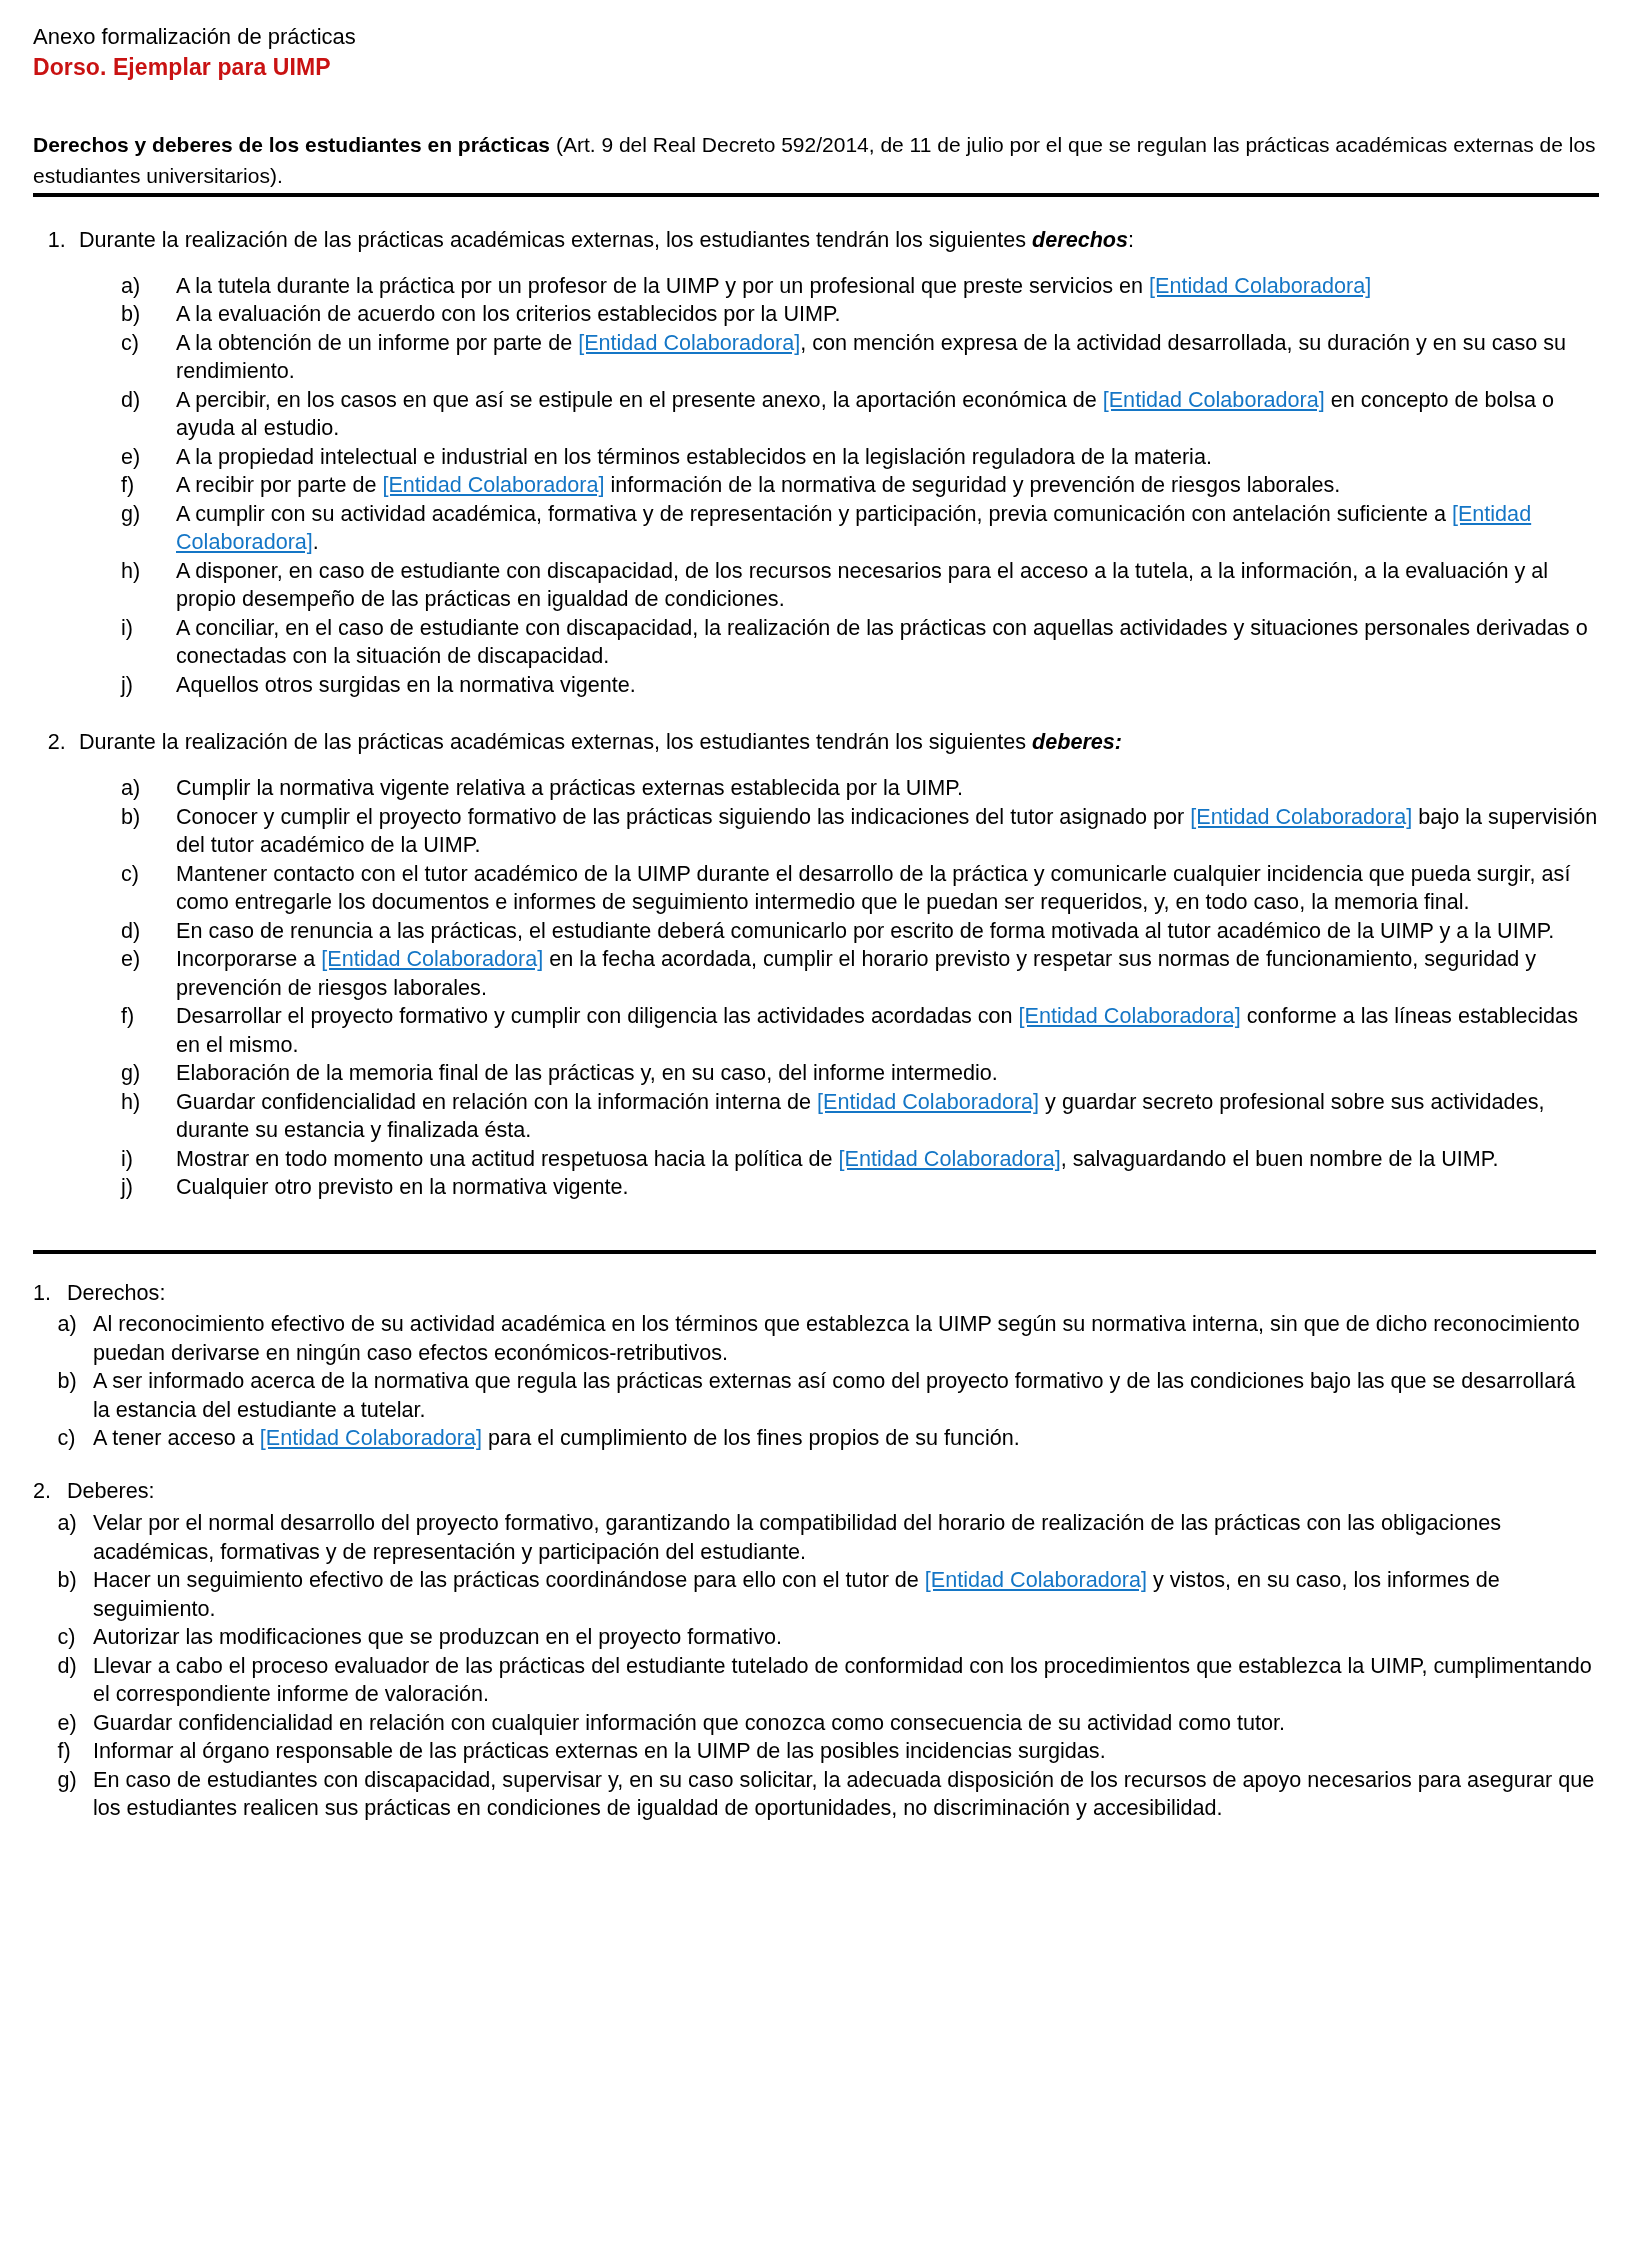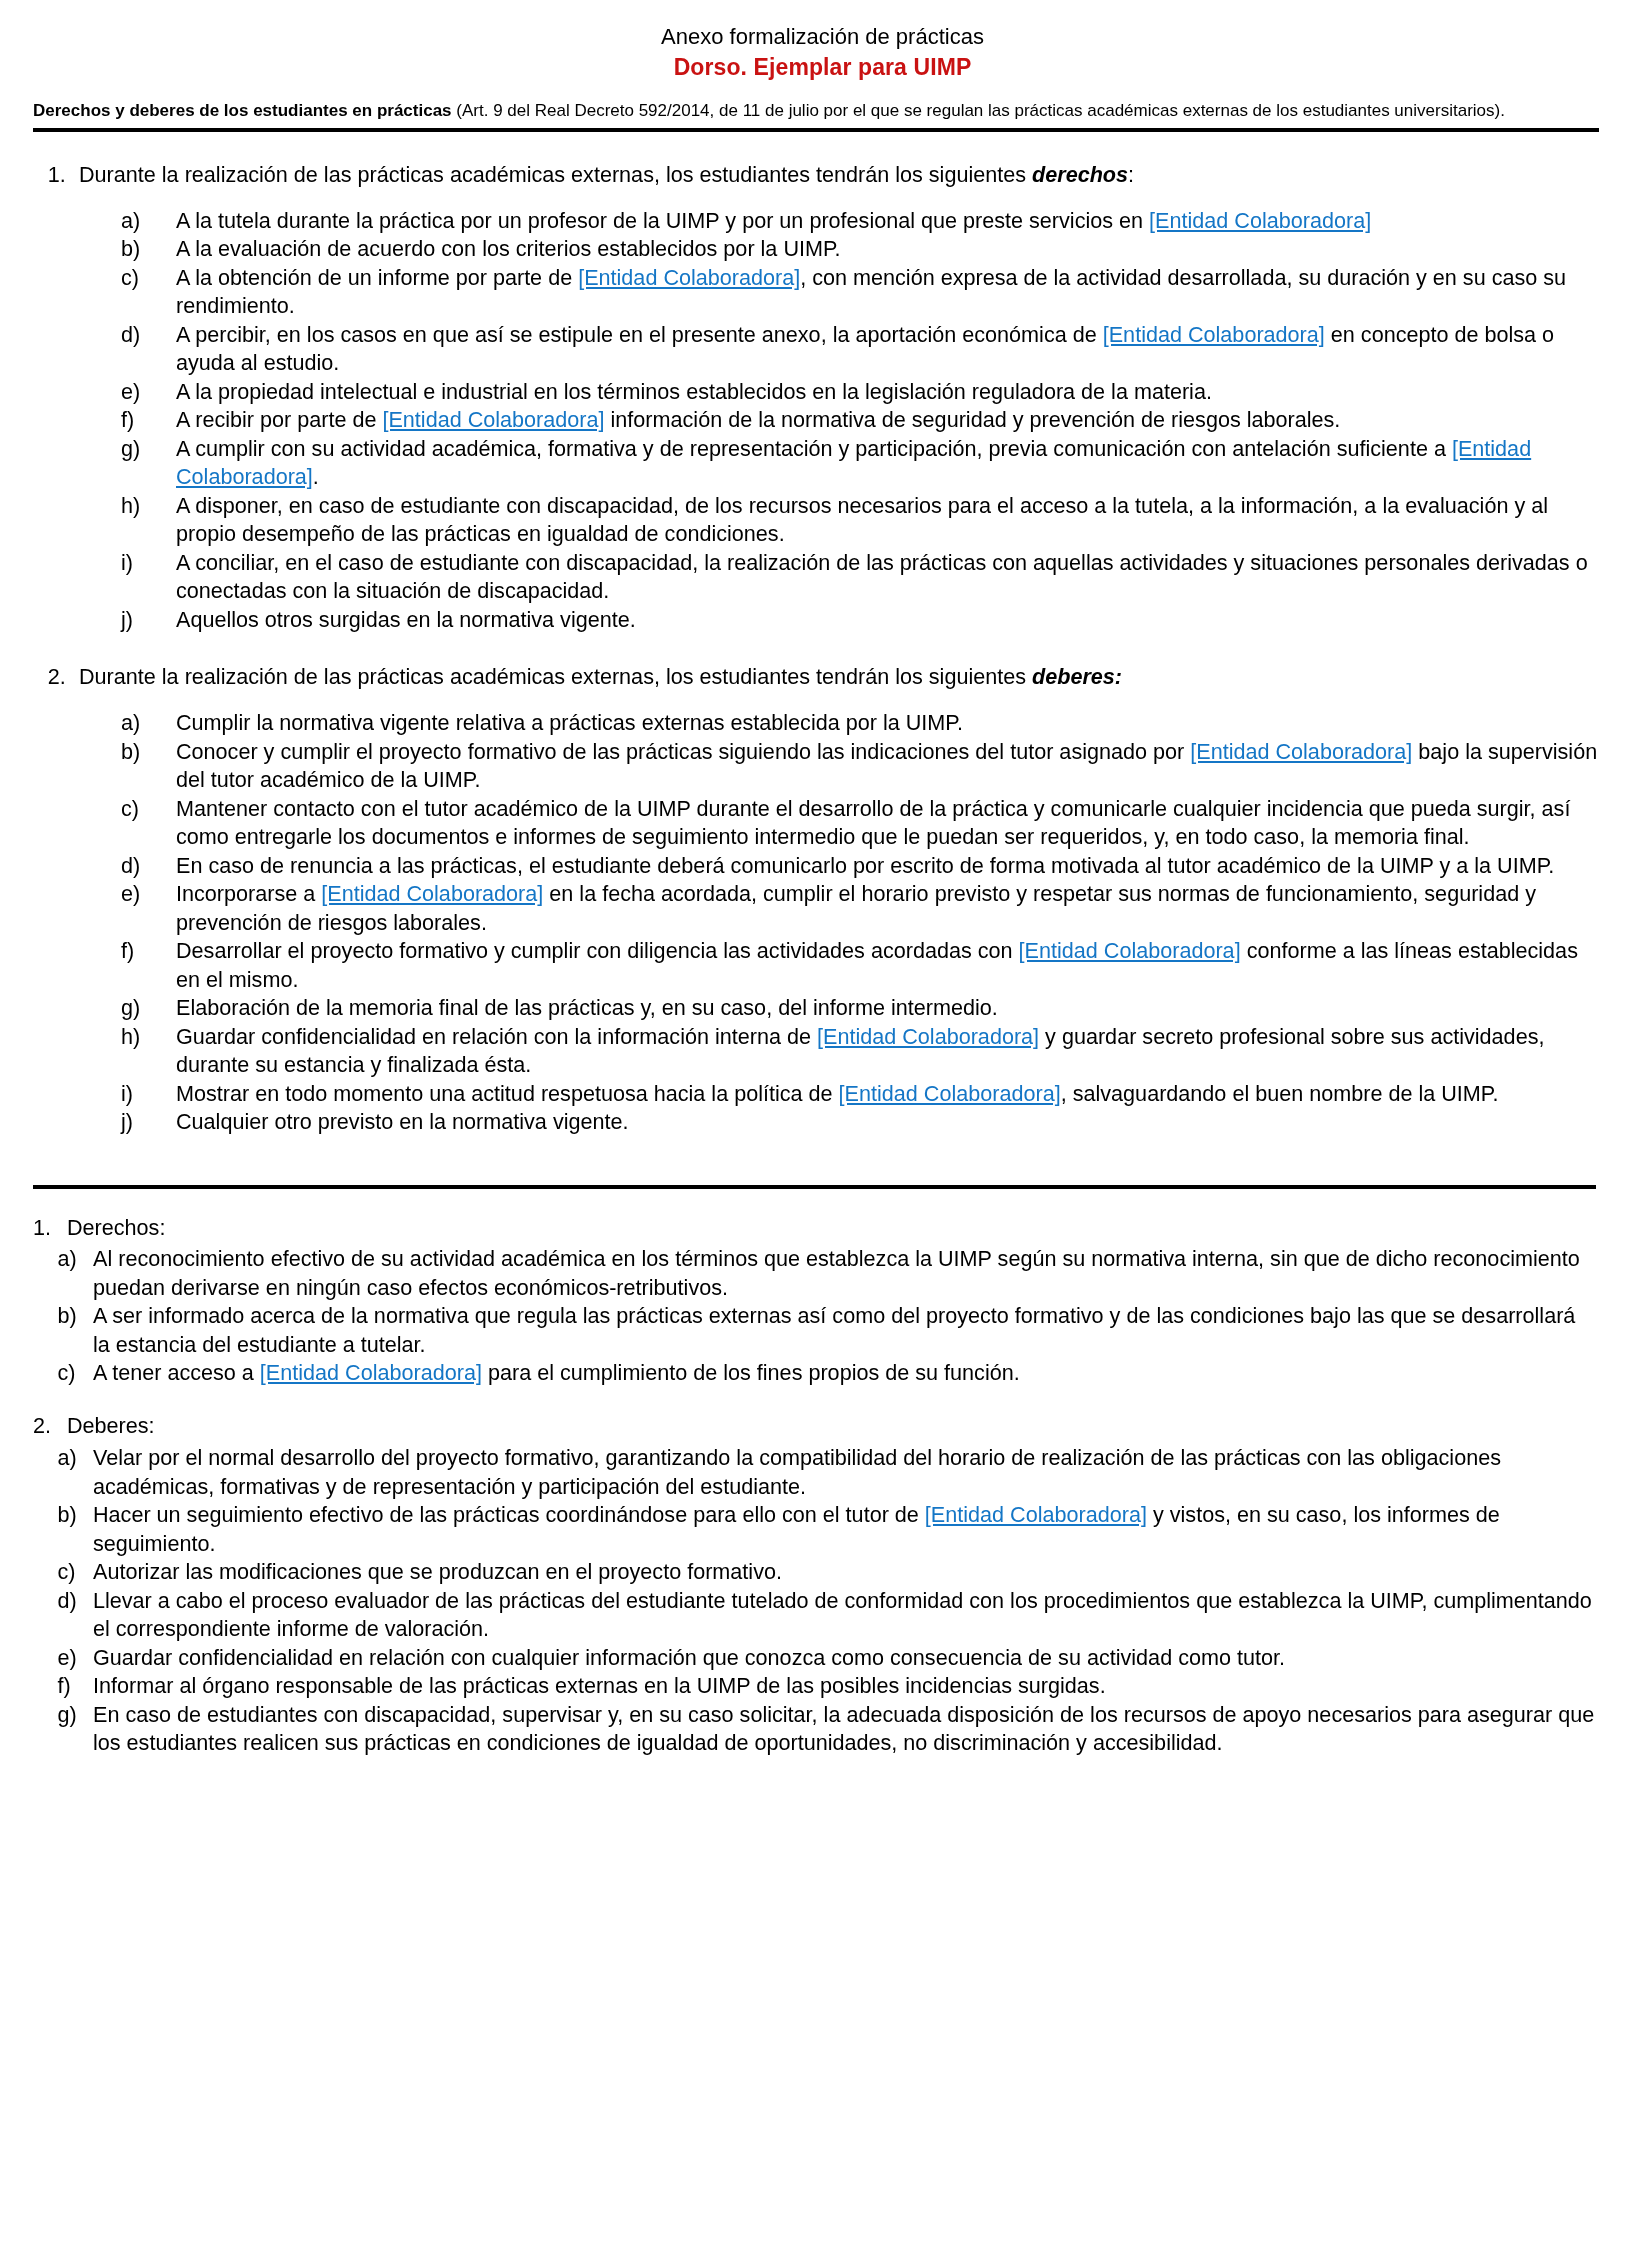--- a/index.html
+++ b/index.html
@@ -16,39 +16,39 @@
   }
   .page {
     position: relative;
     width: 1643px;
     height: 2261px;
     box-sizing: border-box;
     padding: 21px 31px 0 33px;
   }
 
   
-  .doc-header { margin: 0 0 11px 0; text-align: center; }
+  .doc-header { margin: 0 0 11px 0; }
   .doc-header .line-1 {
     font-size: 22px;
     line-height: 31px;
     color: #000;
   }
   .doc-header .line-2 {
     font-size: 23px;
     line-height: 31px;
     font-weight: bold;
     color: #c91212;
     letter-spacing: 0.1px;
   }
 
   
   .section-title {
-    font-size: 17px;
+    font-size: 21px;
     line-height: 31px;
-    margin-top: 12px;
+    margin-top: 46px;
   }
   .section-title .bold { font-weight: bold; }
 
   .rule {
     border: 0;
     border-top: 4.9px solid #000;
     margin: 1.6px 13px 0 0;
     height: 0;
   }
   .rule.second { margin-right: 16.3px; }

